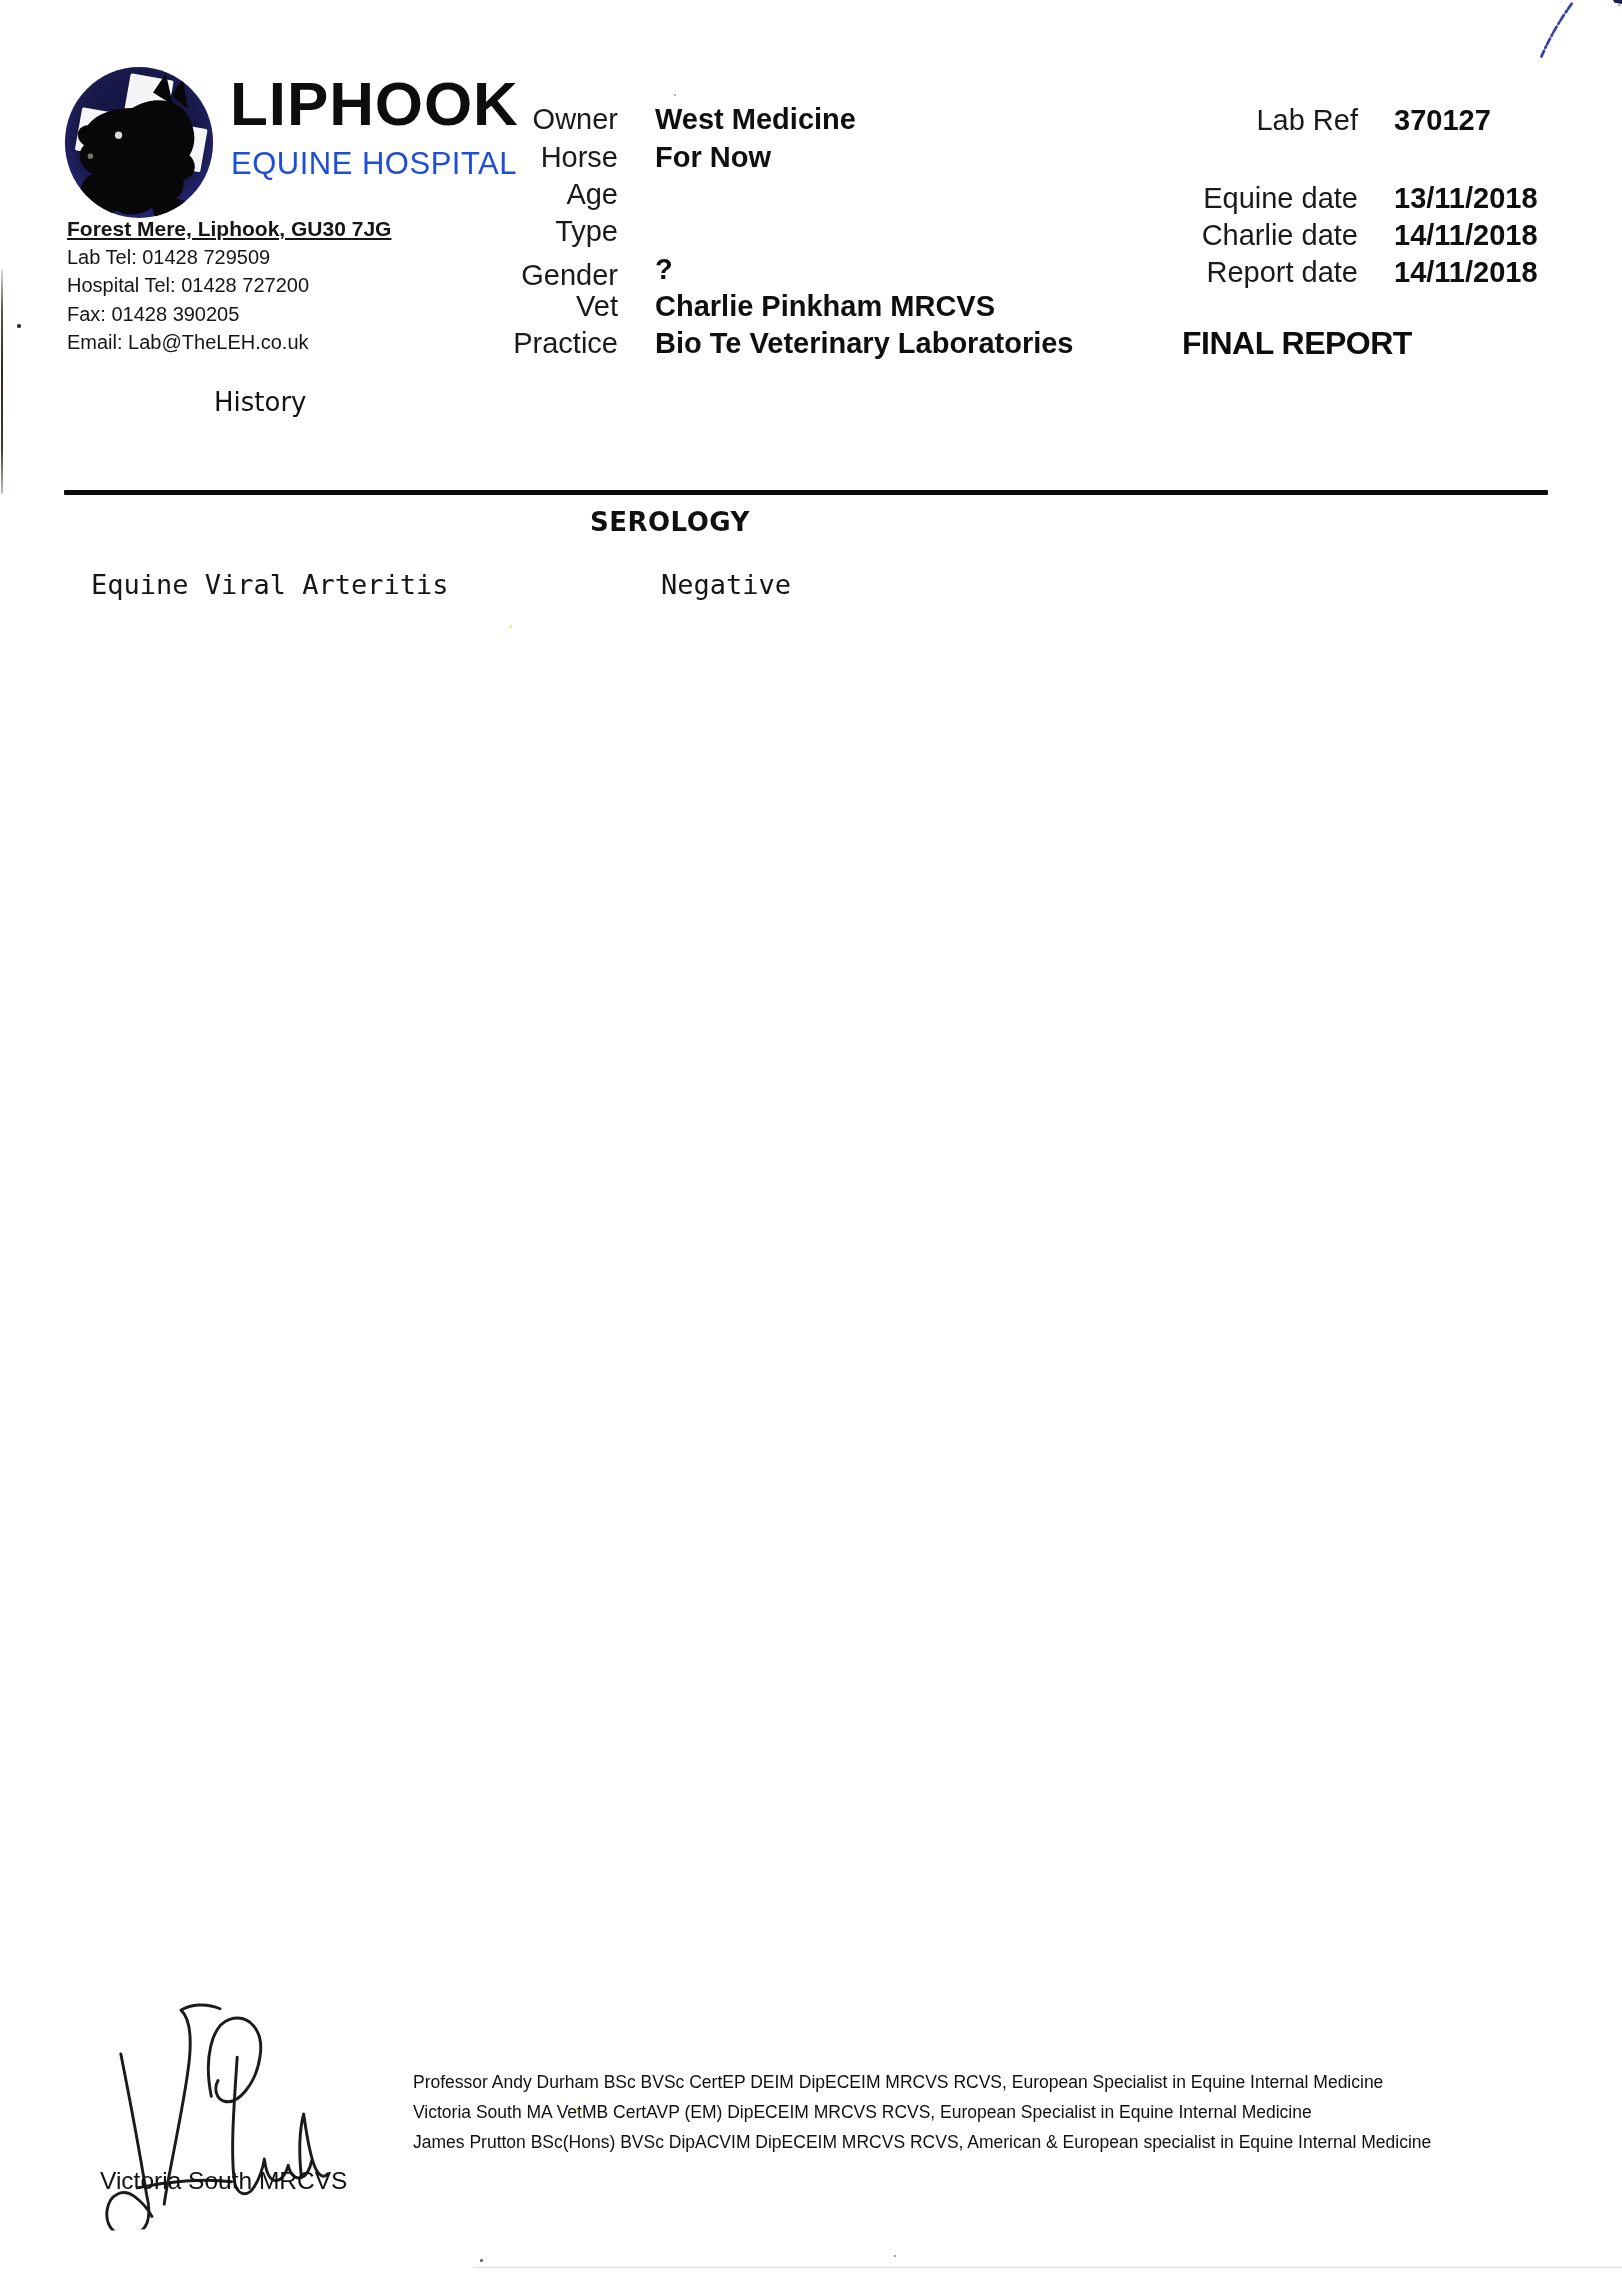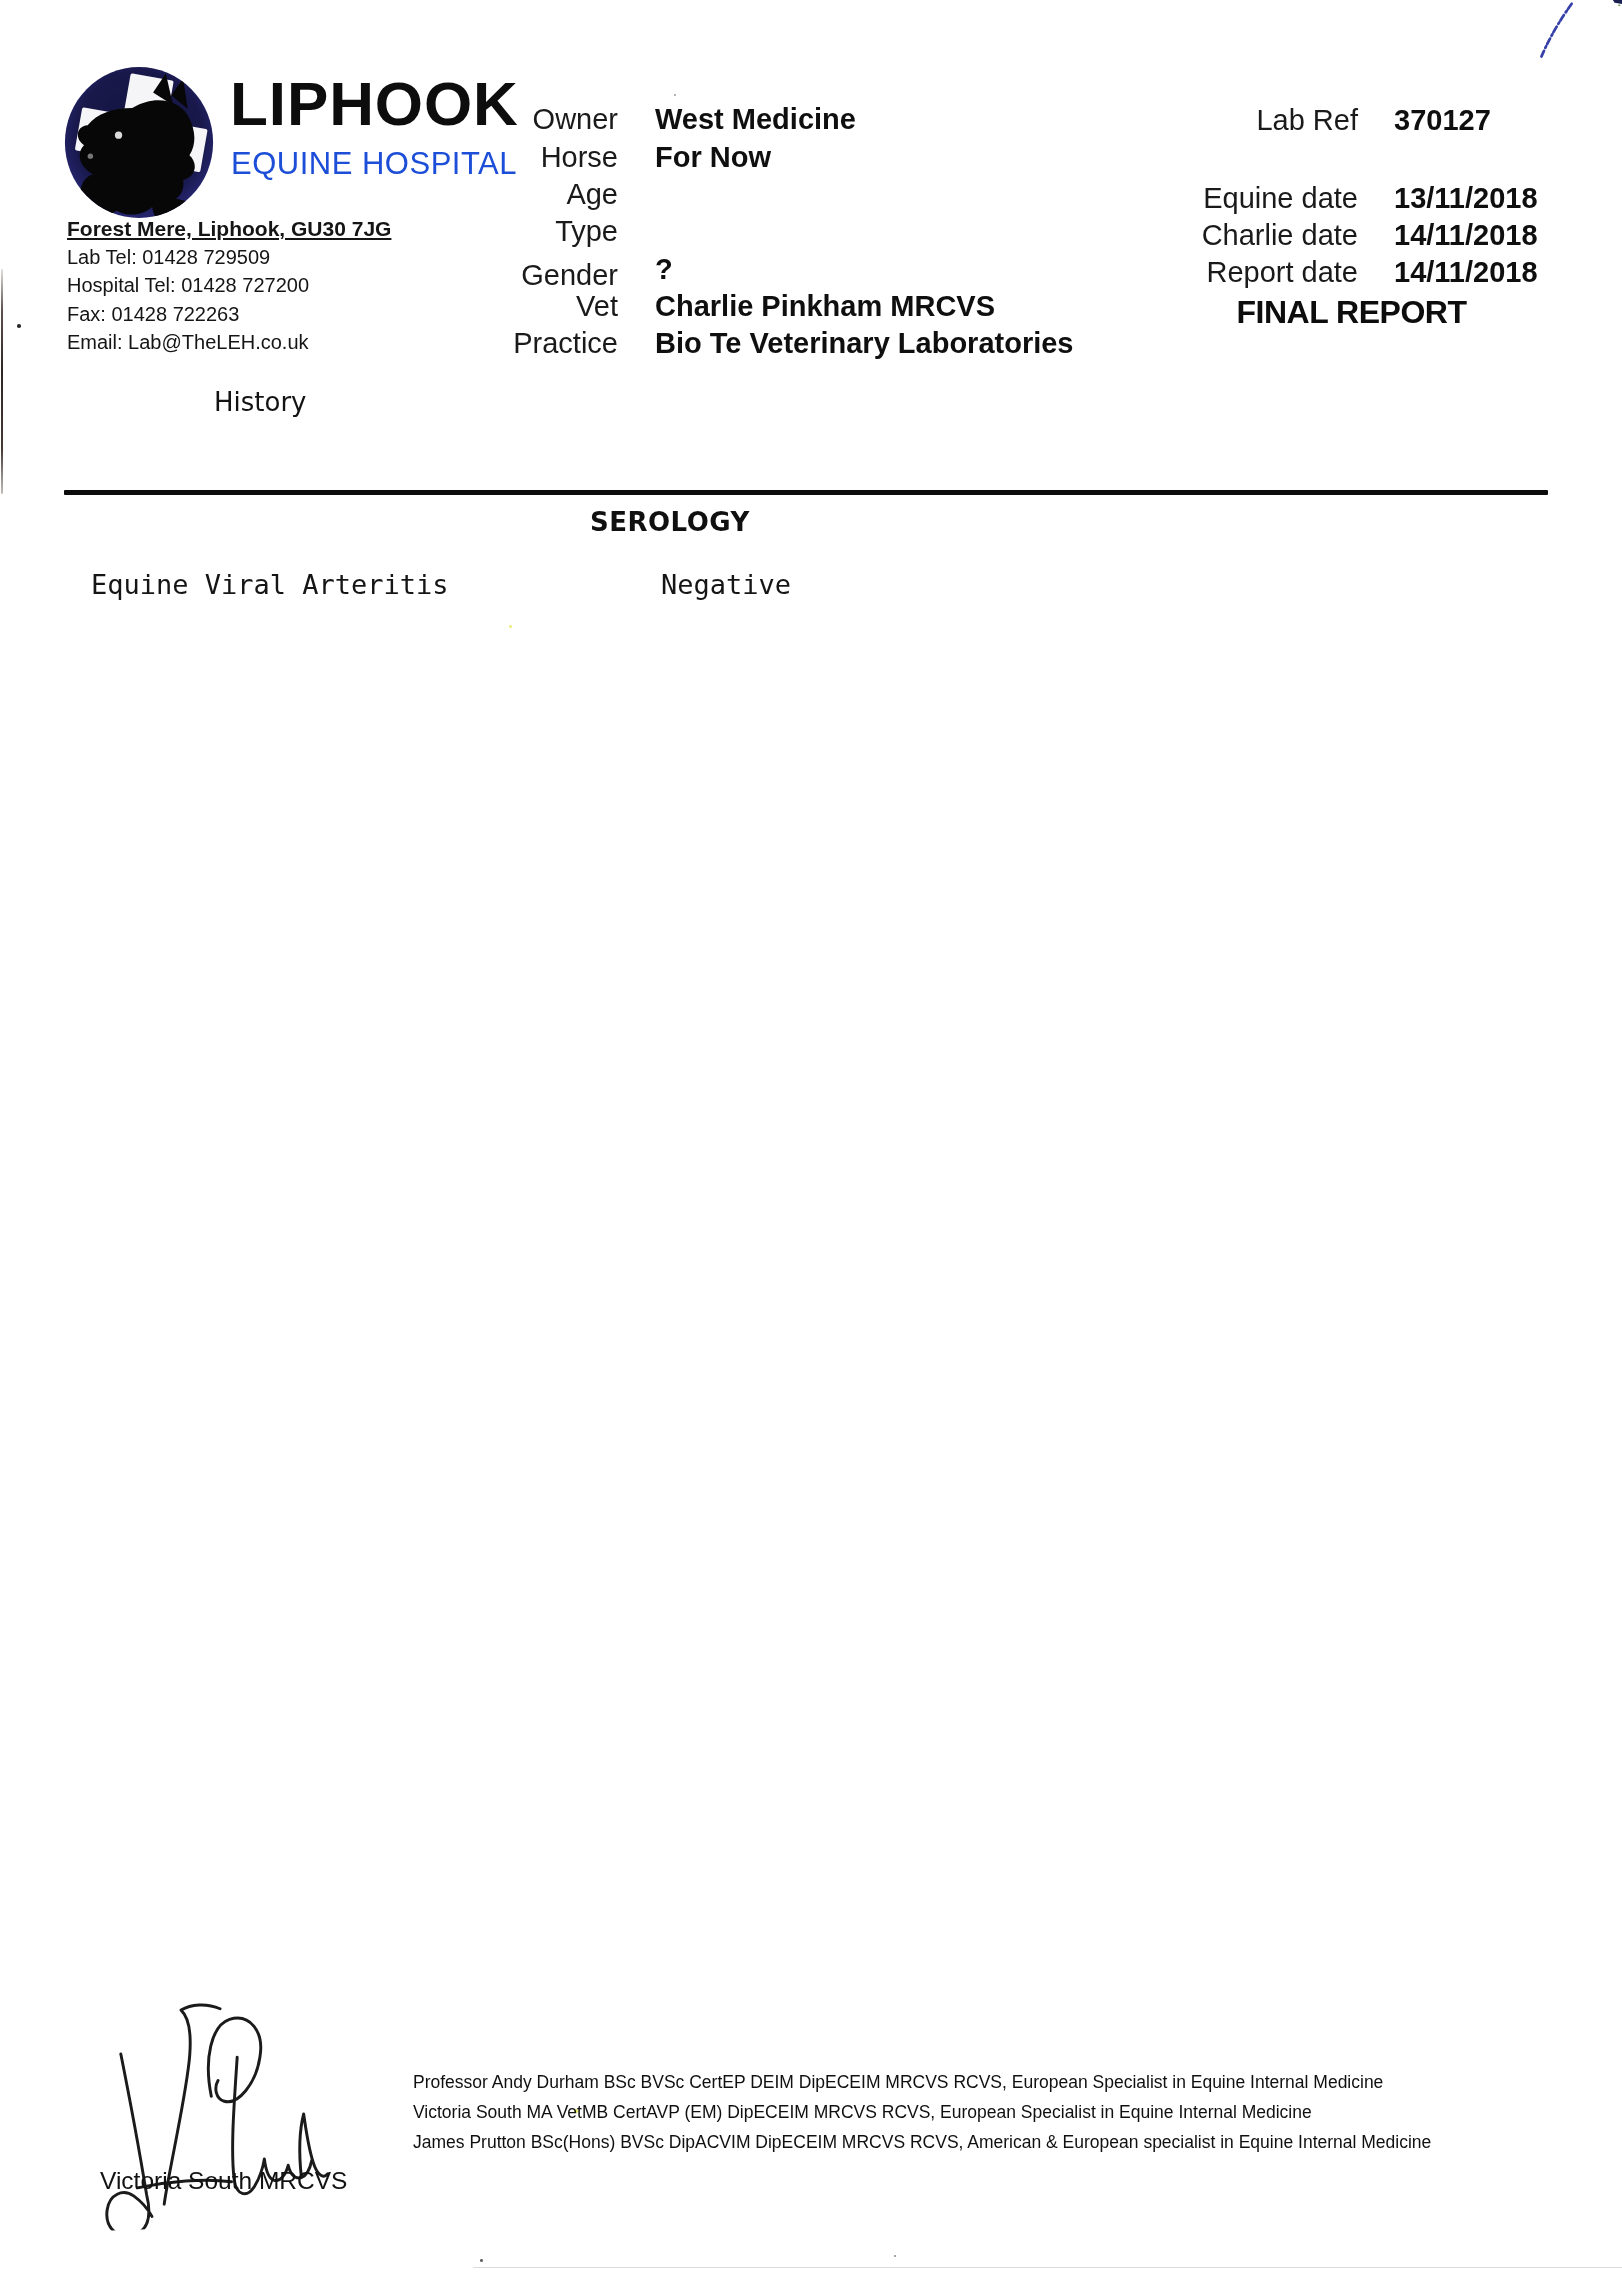--- a/index.html
+++ b/index.html
@@ -15,21 +15,21 @@
   .addr.b{font-weight:700;font-size:21px;}
   .addr.r{font-size:20px;}
   
   .frow{height:32px;line-height:1;font-size:29px;}
   .flabel{position:absolute;text-align:right;color:#1a1a1a;font-weight:400;}
   .fvalue{position:absolute;font-weight:700;color:#0f0f0f;white-space:nowrap;}
   .p-label{left:409px;width:209px;}
   .p-value{left:655px;}
   .r-label{left:1045px;width:313px;}
   .r-value{left:1394px;}
-  .final-report{left:1182px;width:339px;text-align:center;font-size:32px;font-weight:700;letter-spacing:-0.5px;color:#0d0d0d;line-height:1;}
+  .final-report{left:1182px;width:339px;text-align:left;font-size:32px;font-weight:700;letter-spacing:-0.5px;color:#0d0d0d;line-height:1;margin-top:31px;}
   
   .history{left:214px;top:389px;font-family:"DejaVu Sans",sans-serif;font-size:26px;color:#131313;line-height:1;}
   .rule{left:64px;top:490px;width:1484px;height:4.5px;background:#0c0c0c;border-radius:0.9px;}
   .serology{left:590px;top:509px;font-family:"DejaVu Sans",sans-serif;font-size:26px;font-weight:700;letter-spacing:0.5px;color:#101010;line-height:1;}
   .mono{font-family:"DejaVu Sans Mono",monospace;font-size:27px;color:#151515;line-height:1;white-space:nowrap;}
   .test-name{left:91px;top:571px;}
   .test-result{left:661px;top:571px;}
   
   .sig-name{left:100px;top:2169px;font-size:24.5px;color:#121212;line-height:1;white-space:nowrap;}
   .footer-block{left:413px;top:2067px;font-size:17.5px;color:#101010;line-height:30px;white-space:nowrap;}
@@ -88,21 +88,21 @@
       </g>
     </g>
   </svg>
 
   <div class="abs brand-title">LIPHOOK</div>
   <div class="abs brand-sub">EQUINE HOSPITAL</div>
 
   <div class="abs addr b" style="top:218px;text-decoration:underline;">Forest Mere, Liphook, GU30 7JG</div>
   <div class="abs addr r" style="top:247px;">Lab Tel: 01428 729509</div>
   <div class="abs addr r" style="top:275px;">Hospital Tel: 01428 727200</div>
-  <div class="abs addr r" style="top:304px;">Fax: 01428 722263</div>
+  <div class="abs addr r" style="top:304px;">Fax: 01428 390205</div>
   <div class="abs addr r" style="top:332px;">Email: Lab@TheLEH.co.uk</div>
 
   <div>
     <div class="frow">
       <span class="abs flabel p-label" style="top:105px;">Owner</span>
       <span class="abs fvalue p-value" style="top:105px;">West Medicine</span>
     </div>
     <div class="frow">
       <span class="abs flabel p-label" style="top:143px;">Horse</span>
       <span class="abs fvalue p-value" style="top:143px;">For Now</span>

